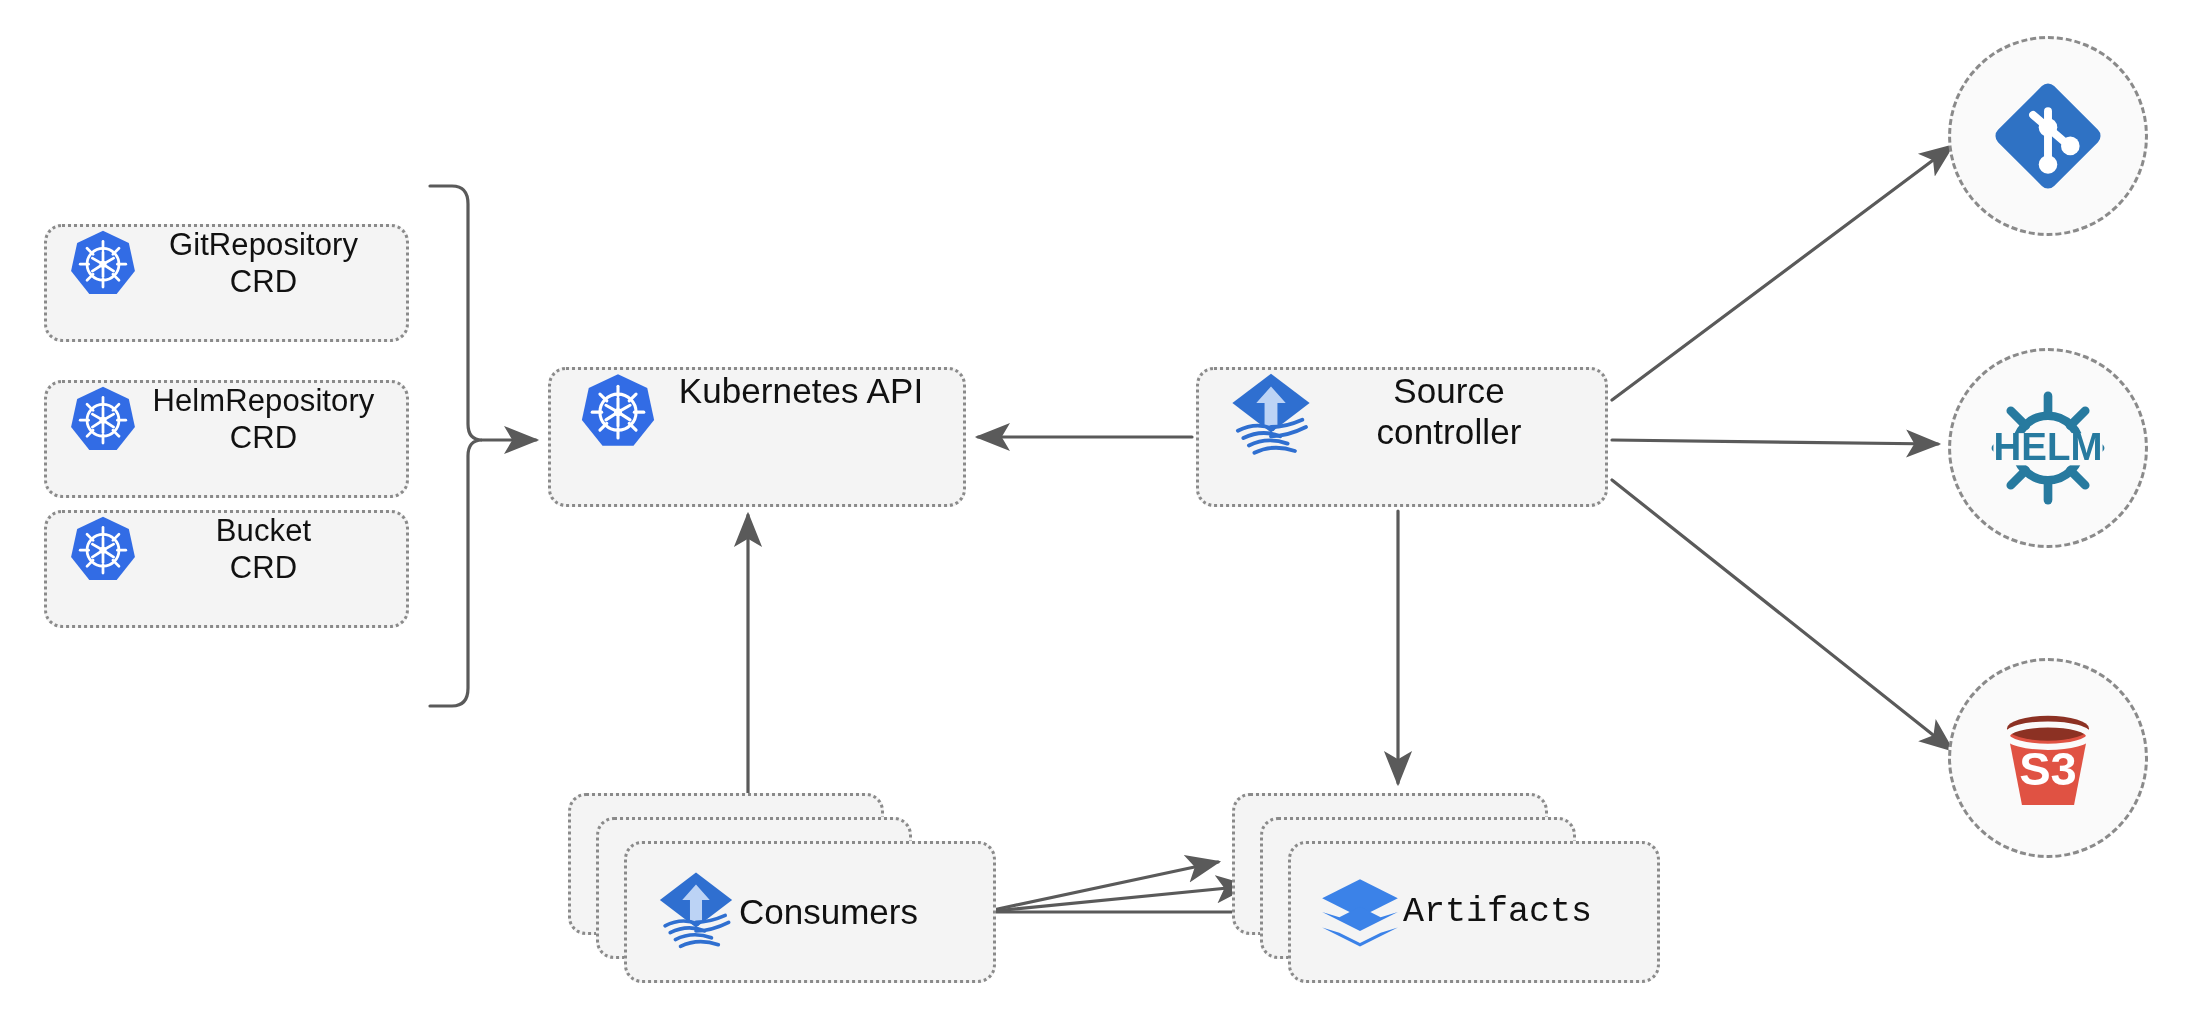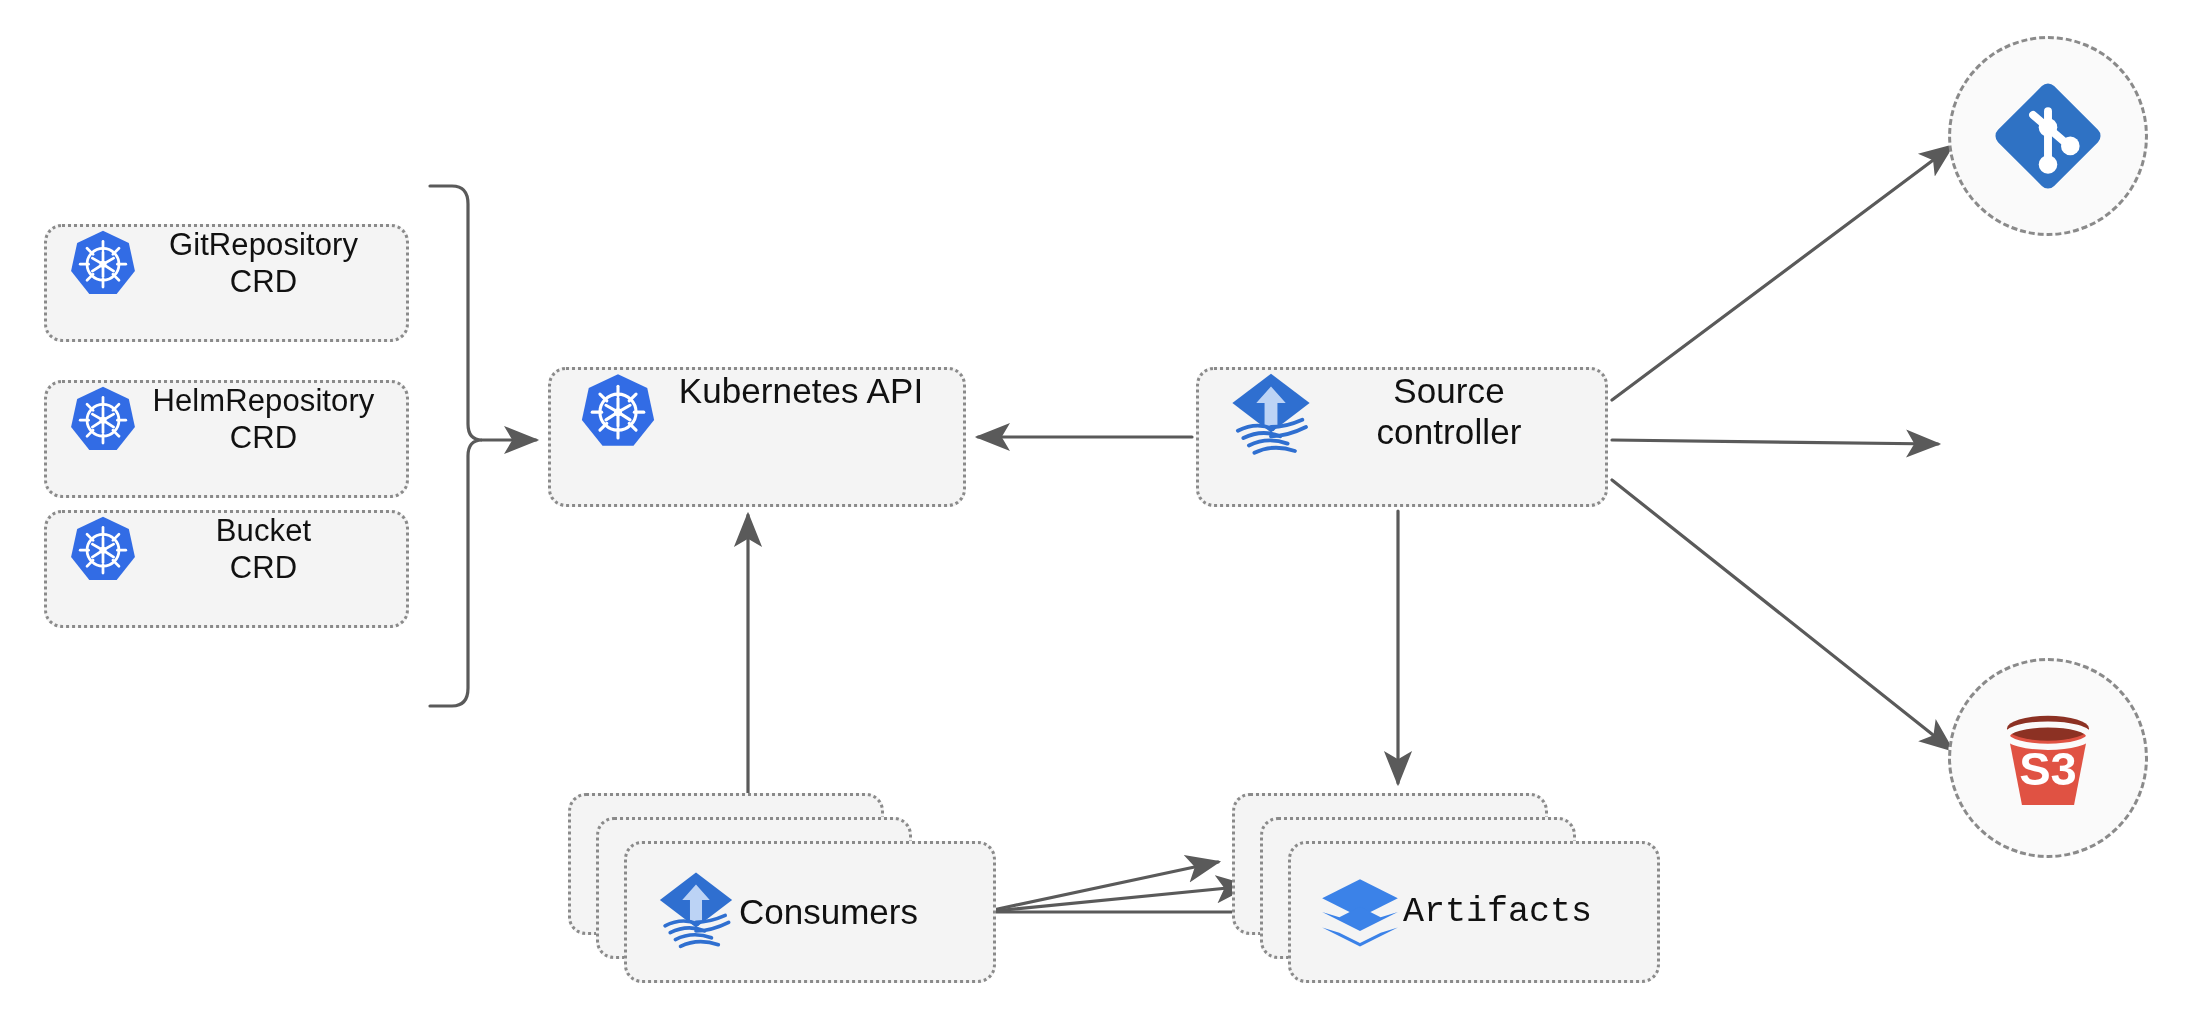--- a/index.html
+++ b/index.html
@@ -266,20 +266,39 @@
           <line x1="50" y1="30" x2="50" y2="72"></line>
           <line x1="38" y1="33" x2="66" y2="57"></line>
         </g>
         <circle cx="50" cy="73" r="7.5" fill="#fff"></circle>
         <circle cx="50" cy="43" r="7.5" fill="#fff"></circle>
         <circle cx="68" cy="58" r="7.5" fill="#fff"></circle>
       </svg>
     </span>
   </div>
 
+  <div class="circle" id="ext-helm">
+    <span class="ico">
+      <svg viewBox="0 0 100 100" width="100%" height="100%">
+        <g stroke="#277a9f" stroke-width="7" fill="none" stroke-linecap="round">
+          <circle cx="50" cy="50" r="26"></circle>
+          <line x1="50" y1="8" x2="50" y2="24"></line>
+          <line x1="50" y1="76" x2="50" y2="92"></line>
+          <line x1="8" y1="50" x2="24" y2="50"></line>
+          <line x1="76" y1="50" x2="92" y2="50"></line>
+          <line x1="20" y1="20" x2="32" y2="32"></line>
+          <line x1="68" y1="68" x2="80" y2="80"></line>
+          <line x1="80" y1="20" x2="68" y2="32"></line>
+          <line x1="32" y1="68" x2="20" y2="80"></line>
+        </g>
+        <rect x="6" y="38" width="88" height="26" fill="#fafafa"></rect>
+        <text x="50" y="60" text-anchor="middle" fill="#277a9f" font-family="'Liberation Sans',sans-serif" font-size="31" font-weight="bold">HELM</text>
+      </svg>
+    </span>
+  </div>
 
   <div class="circle" id="ext-s3">
     <span class="ico">
       <svg viewBox="0 0 100 100" width="100%" height="100%">
         <path d="M17 26 L83 26 L71 88 L29 88 Z" fill="#e05243"></path>
         <ellipse cx="50" cy="26" rx="33" ry="10" fill="#8c3123"></ellipse>
         <ellipse cx="50" cy="32" rx="33" ry="9" fill="none" stroke="#fafafa" stroke-width="5"></ellipse>
         <text x="50" y="72" text-anchor="middle" fill="#ffffff" font-family="'Liberation Sans',sans-serif" font-size="38" font-weight="bold">S3</text>
       </svg>
     </span>

